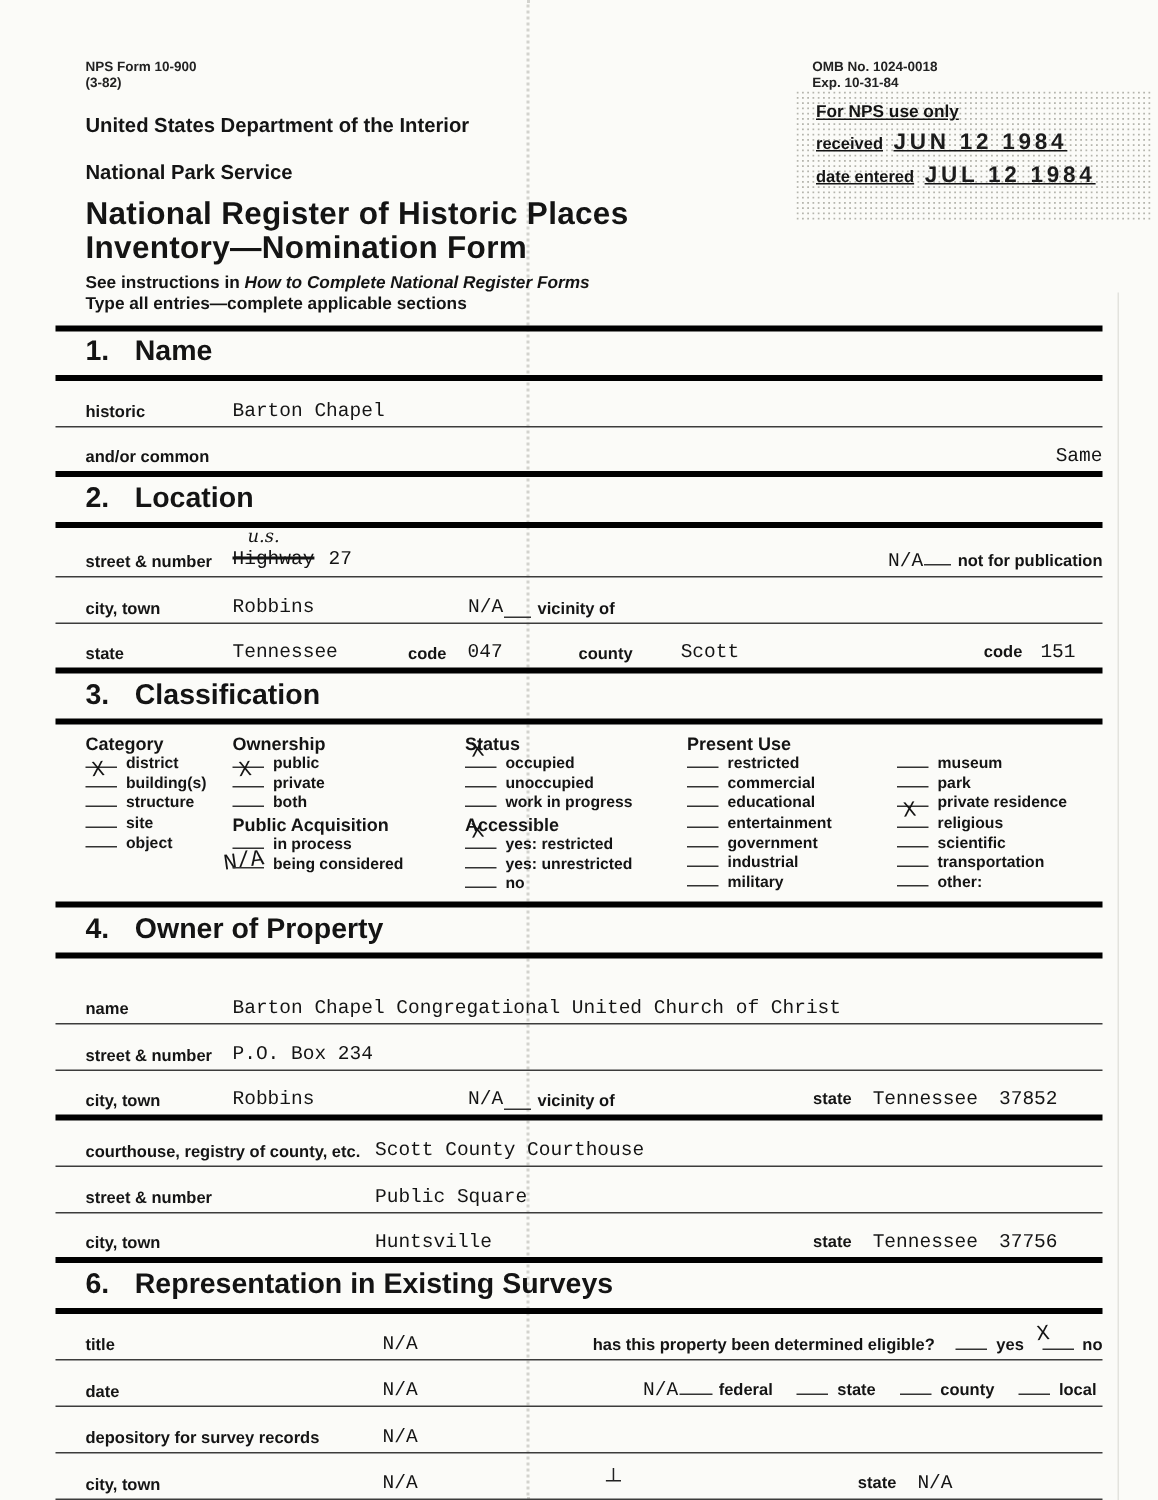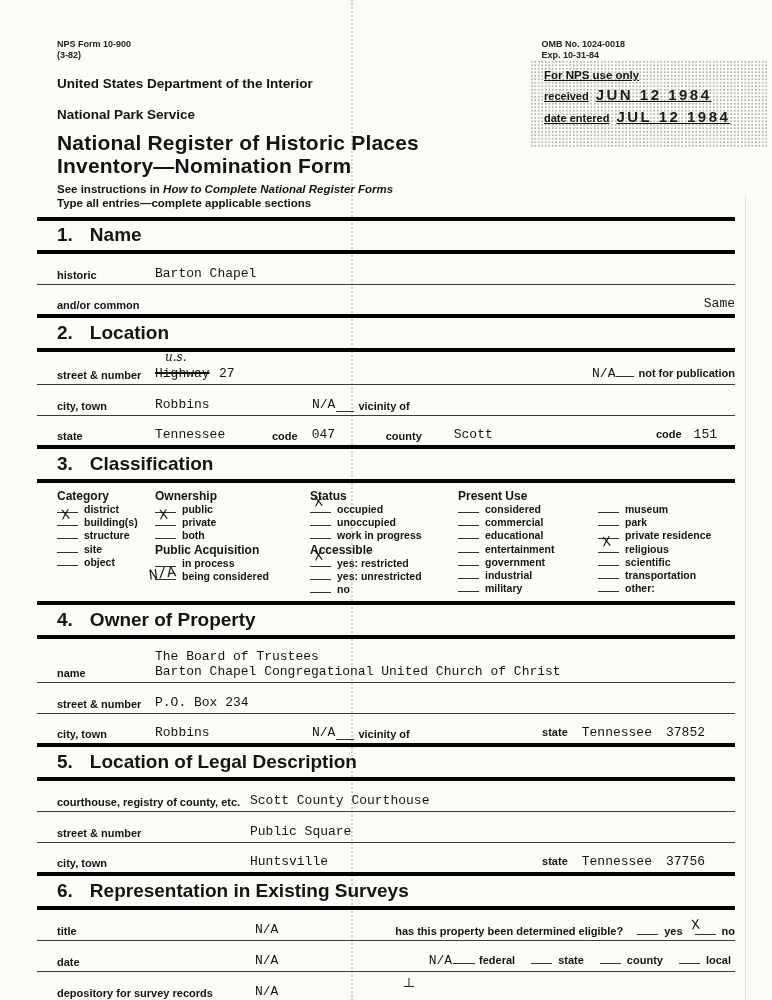--- a/index.html
+++ b/index.html
@@ -264,21 +264,21 @@
           </div>
       </div>
       <div>
         <div class="cl-head">Present Use</div>
         <div class="pu-cols">
           <div class="pu-c1">
             <div class="cl-item">
                 <span class="blank">
                   <span class="xmark"></span>
                 </span>
-                <span class="cl-label">considered</span>
+                <span class="cl-label">restricted</span>
               </div>
             <div class="cl-item">
                 <span class="blank">
                   <span class="xmark"></span>
                 </span>
                 <span class="cl-label">commercial</span>
               </div>
             <div class="cl-item">
                 <span class="blank">
                   <span class="xmark"></span>
@@ -357,44 +357,40 @@
         </div>
       </div>
     </div>
 
     <div class="sect">
       <span class="num">4.</span><span>Owner of Property</span>
     </div>
     <div class="row tall">
       <span class="lbl" style="width:98px">name</span>
       <span class="stack">
-        <span class="typed">The Board of Trustees</span>
         <span class="typed">Barton Chapel Congregational United Church of Christ</span>
       </span>
     </div>
     <div class="row">
       <span class="lbl" style="width:98px">street &amp; number</span>
       <span class="typed">P.O. Box 234</span>
     </div>
     <div class="row thick">
       <span class="lbl" style="width:98px">city, town</span>
       <span class="typed" style="width:157px">Robbins</span>
       <span class="typed">N/A</span>
         <span class="blank-u"></span>
       <span class="lbl">vicinity of</span>
       <span class="rgroup" style="margin-right:30px">
         <span class="lbl">state</span>
         <span class="typed" style="margin-left:14px">Tennessee</span>
         <span class="typed" style="margin-left:14px">37852</span>
       </span>
     </div>
 
-    <div class="sect">
-      <span class="num">5.</span><span>Location of Legal Description</span>
-    </div>
     <div class="row">
       <span class="lbl" style="width:193px">courthouse, registry of county, etc.</span>
       <span class="typed">Scott County Courthouse</span>
     </div>
     <div class="row">
       <span class="lbl" style="width:193px">street &amp; number</span>
       <span class="typed">Public Square</span>
     </div>
     <div class="row thick">
       <span class="lbl" style="width:193px">city, town</span>

